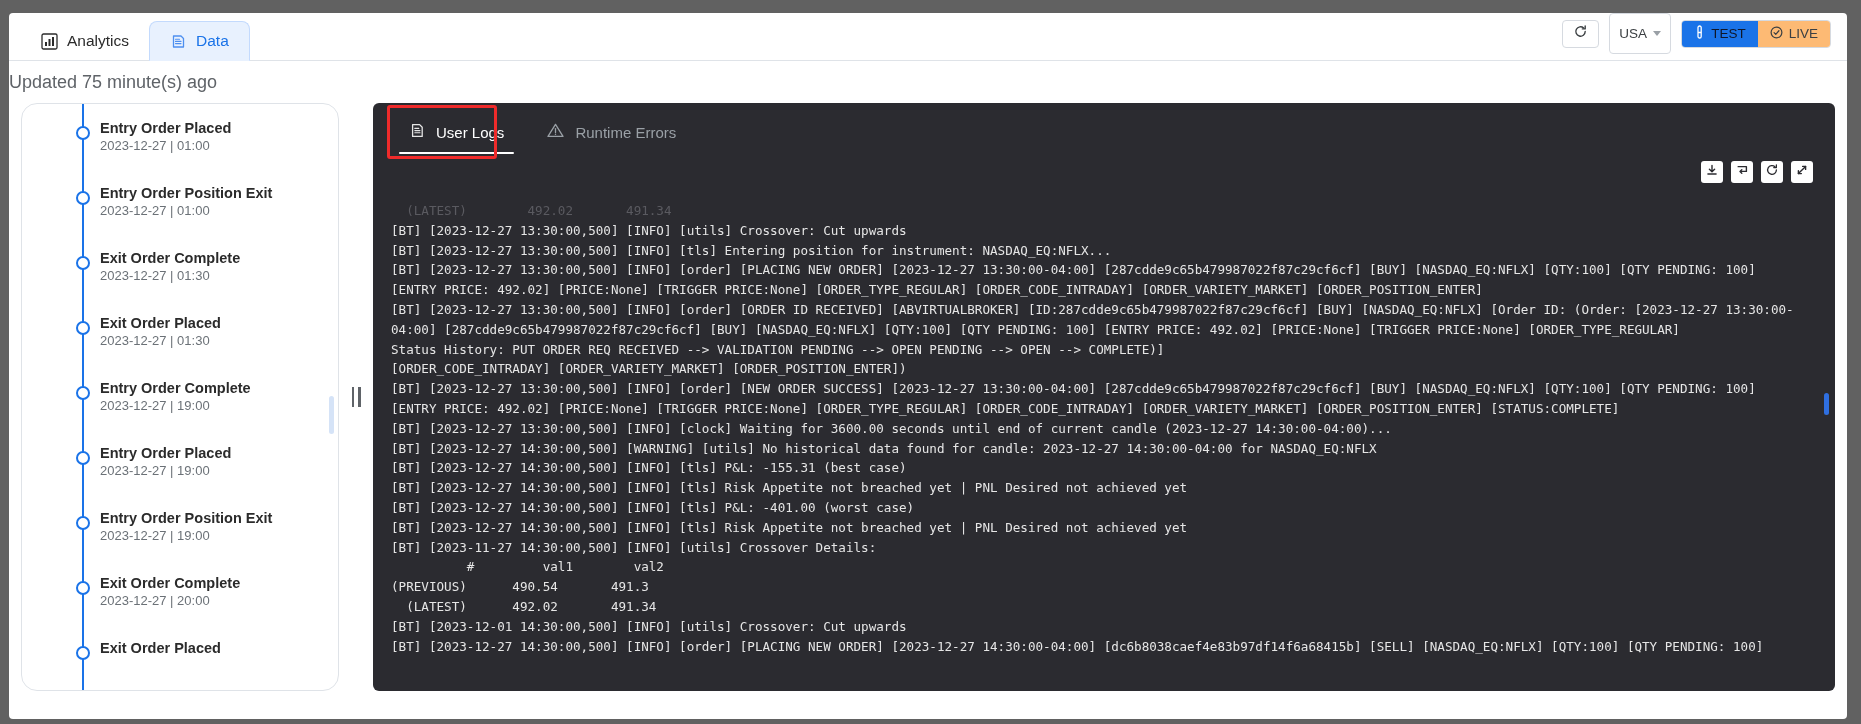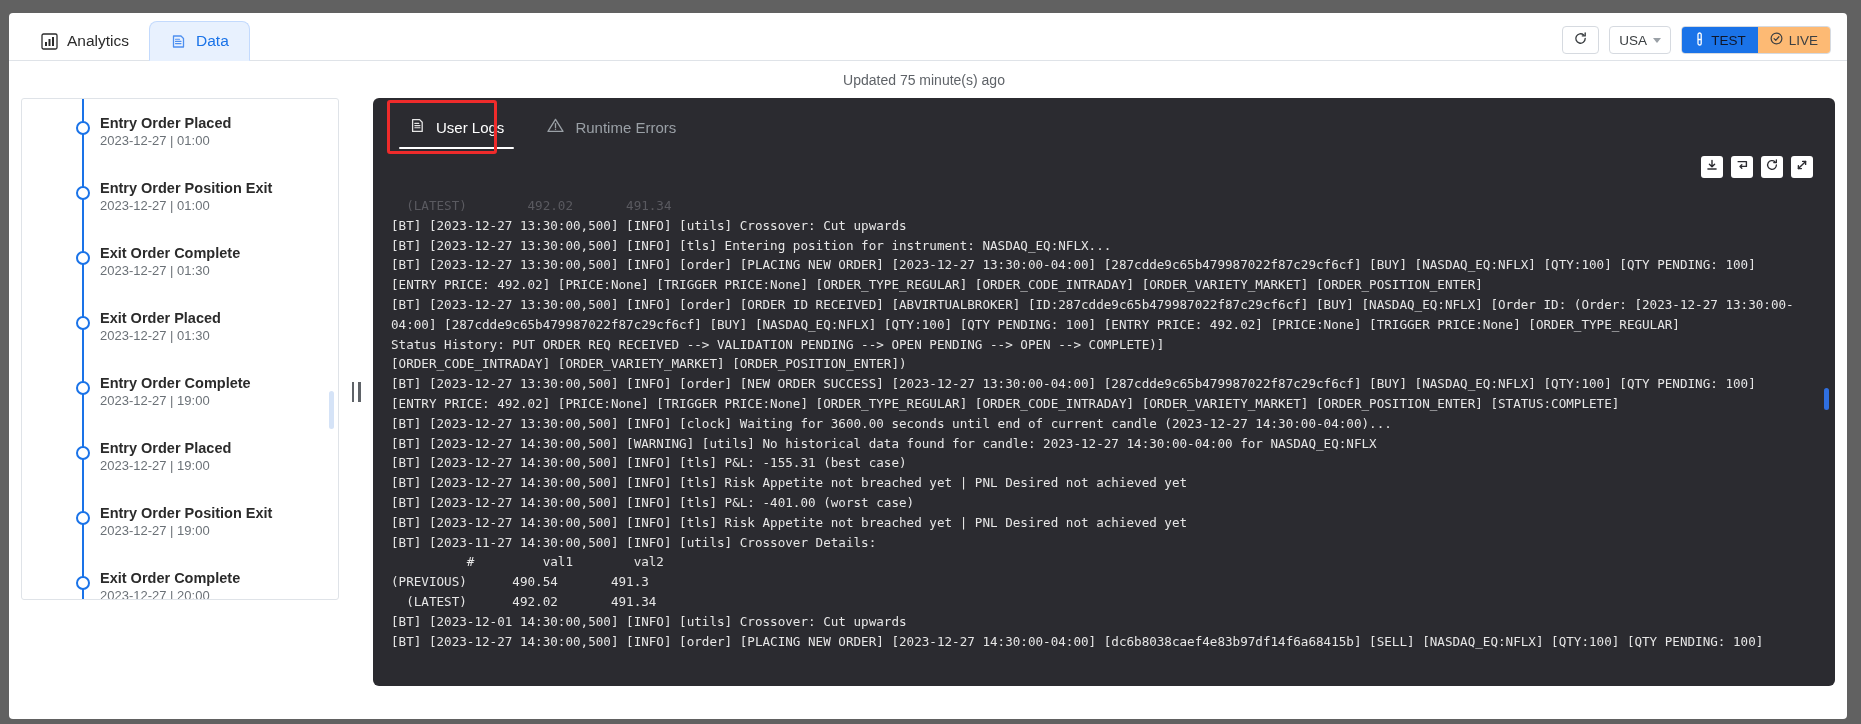--- a/index.html
+++ b/index.html
@@ -64,56 +64,56 @@
     position: absolute; right: 16px; bottom: 6px;
     display: flex; align-items: center; gap: 10px;
   }
   .btn-sq {
     width: 37px; height: 28px;
     border: 1px solid #d6dae0; border-radius: 4px;
     background: #fff; cursor: pointer;
     display: flex; align-items: center; justify-content: center;
   }
   .btn-region {
-    height: 28px; min-width: 62px; padding: 0 8px;
+    height: 41px; min-width: 62px; padding: 0 8px;
     border: 1px solid #d6dae0; border-radius: 4px;
     background: #fff; cursor: pointer;
     display: flex; align-items: center; justify-content: center; gap: 6px;
     font-size: 13.5px; color: #3c4043;
   }
   .caret { width: 0; height: 0; border-left: 4.5px solid transparent;
            border-right: 4.5px solid transparent; border-top: 5px solid #9aa0a6; }
   .seg {
     display: flex; height: 28px;
     border: 1px solid #d6dae0; border-radius: 4px; overflow: hidden;
   }
   .seg > div {
     display: flex; align-items: center; gap: 6px;
     padding: 0 12px; font-size: 13.5px; cursor: pointer;
     background: #fdba74; color: #3c4043;
   }
   .seg > div.on { background: #1a73e8; color: #0f172a; }
 
   
   .updated {
-    text-align: center; font-size: 14px; color: #5f6368;
-    padding: 11px 16px 0 8px;
+    text-align: left; font-size: 18px; color: #5f6368;
+    padding: 11px 16px 0 0;
   }
 
   
   .body-split {
     display: flex; align-items: flex-start;
     padding: 10px 12px 0 12px;
     height: calc(100% - 48px - 34px);
   }
 
   
   .timeline-panel {
-    width: 318px; height: 502px; flex: 0 0 318px;
-    border: 1px solid #dfe3e8; border-radius: 3px;
+    width: 318px; height: 588px; flex: 0 0 318px;
+    border: 1px solid #dfe3e8; border-radius: 16px;
     background: #fff; position: relative; overflow: hidden;
   }
   .timeline-inner { position: relative; padding: 14px 0 0 0; }
   .tl-line {
     position: absolute; left: 60px; top: 0; bottom: 0;
     width: 2px; background: #1a73e8;
   }
   .tl-item { position: relative; padding: 0 0 0 78px; height: 65px; }
   .tl-dot {
     position: absolute; left: 54px; top: 8px;

